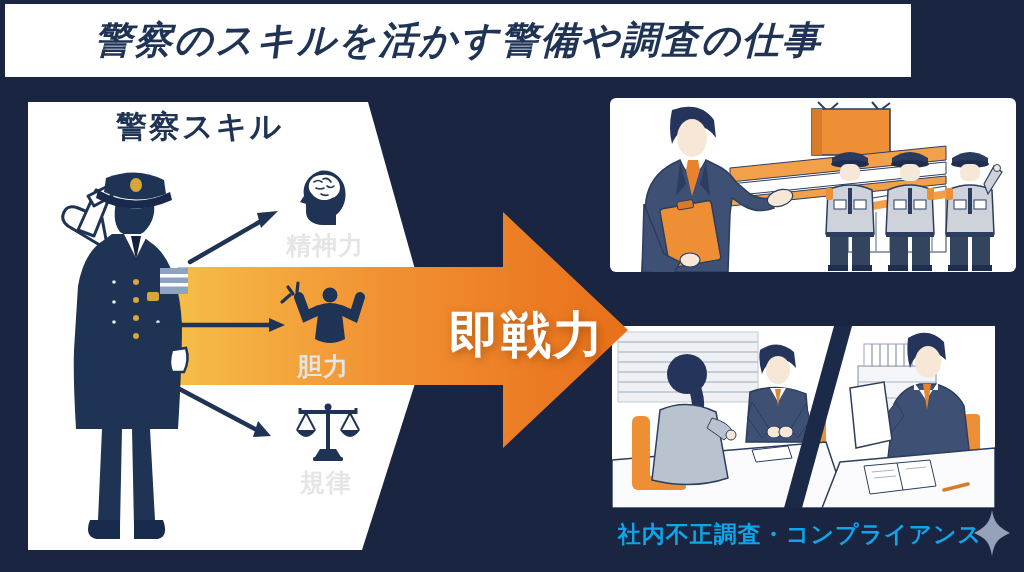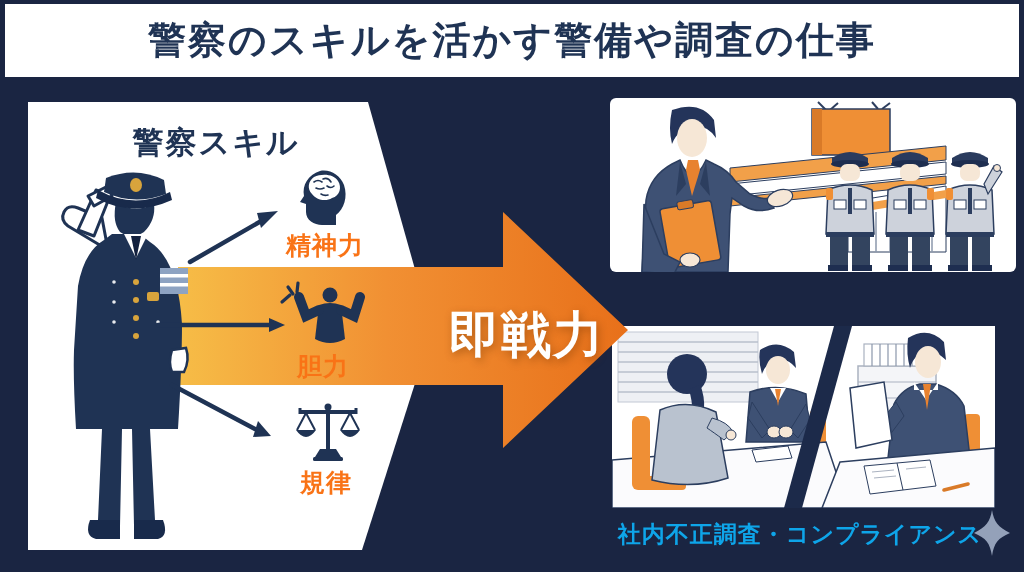--- a/index.html
+++ b/index.html
@@ -4,37 +4,37 @@
 <style>
   html,body{margin:0;padding:0;background:#10192e;}
   #stage{
     position:relative;width:1024px;height:572px;overflow:hidden;
     background:#1a2542;
     font-family:"Liberation Sans","DejaVu Sans",sans-serif;
   }
   .abs{position:absolute;}
   
   #banner{
-    left:5px;top:4px;width:1014px;height:73px;background:#ffffff;
-    display:flex;align-items:center;justify-content:center;
+    left:5px;top:4px;width:906px;height:73px;background:#ffffff;
+    display:flex;align-items:center;justify-content:center;font-style:italic;
   }
   #page-title{
     margin:0;font-size:38px;font-weight:bold;color:#1f3354;letter-spacing:2px;white-space:nowrap;
   }
   
   #left-panel{
     left:28px;top:102px;width:404px;height:448px;background:#ffffff;
     clip-path:polygon(0 0,340px 0,404px 228px,334px 448px,0 448px);
   }
   #left-heading{
-    left:116px;top:122px;width:200px;text-align:center;
+    left:116px;top:106px;width:200px;text-align:left;
     font-size:31px;font-weight:bold;color:#1f3354;letter-spacing:2px;
   }
   .skill-label{
-    width:130px;text-align:center;font-size:25px;font-weight:bold;color:#f97316;letter-spacing:1px;z-index:6;
+    width:130px;text-align:center;font-size:25px;font-weight:bold;color:#e5e5e5;letter-spacing:1px;z-index:6;
   }
   #skill-label-0{left:260px;top:229px;}
   #skill-label-1{left:258px;top:350px;}
   #skill-label-2{left:261px;top:466px;}
   
   #flow-arrow{left:145px;top:205px;z-index:2;}
   #arrow-label{
     left:445px;top:302px;width:160px;text-align:right;z-index:6;
     font-size:50px;font-weight:bold;color:#ffffff;letter-spacing:2px;
     text-shadow:2px 3px 8px rgba(110,50,0,.45);

